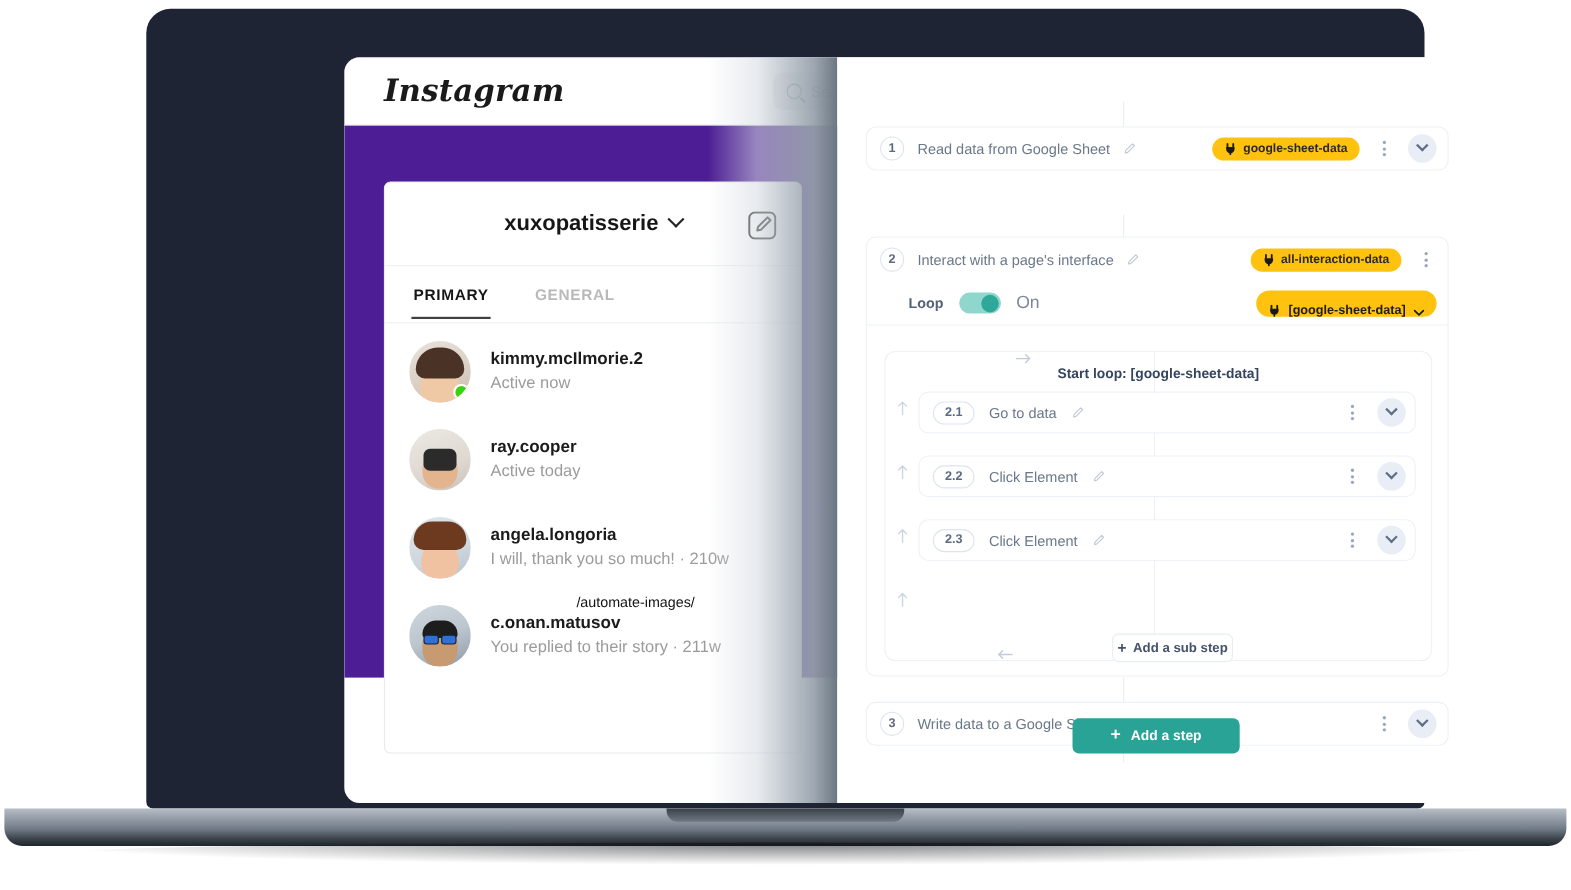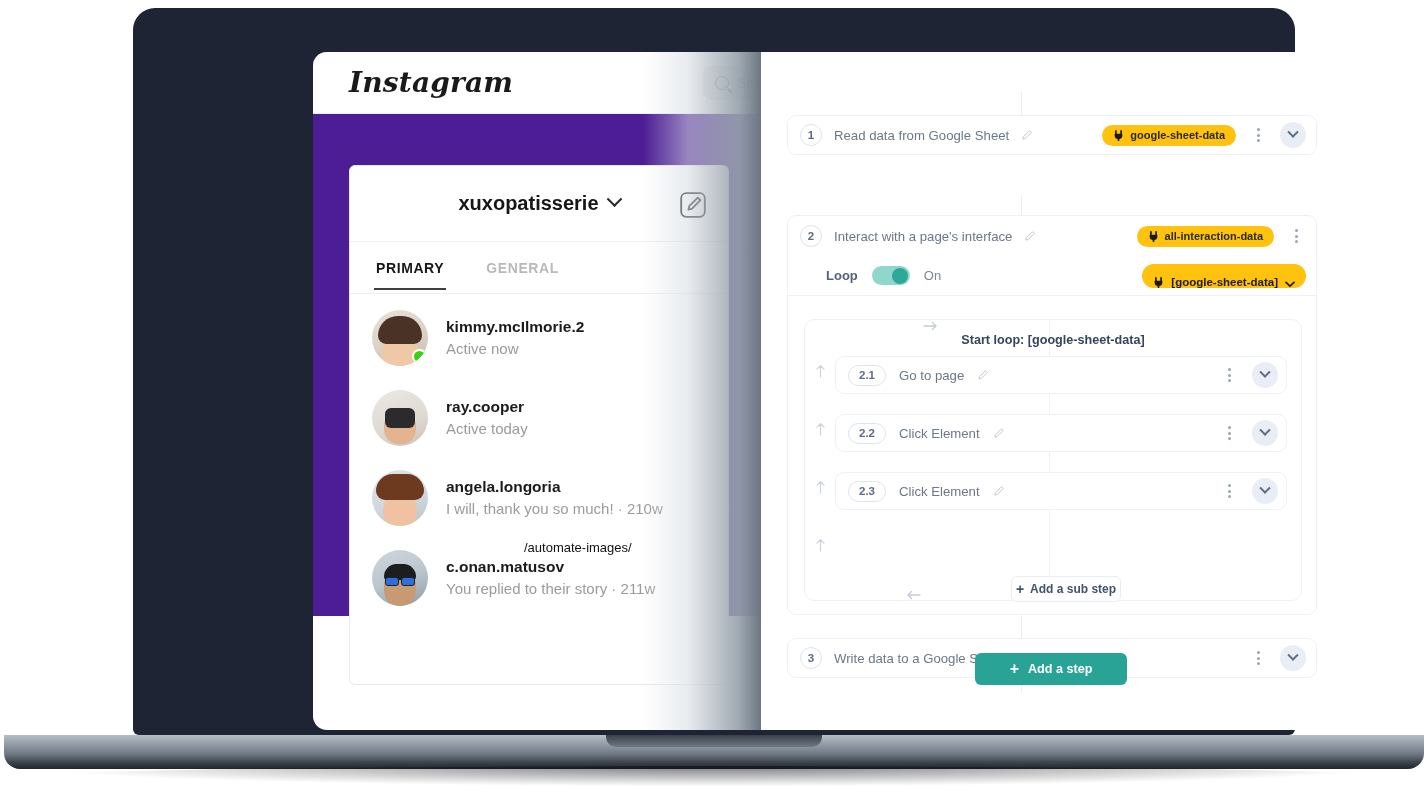--- a/index.html
+++ b/index.html
@@ -160,21 +160,21 @@
     border:1px solid #edf1f6; border-radius:9px; background:#fff;
   }
   .s2head{ height:40px; display:flex; align-items:center; padding:0 10px 0 12px; gap:12px; }
   .s2loop{
     height:40px; display:flex; align-items:center; padding:0 10px 0 38px; gap:14px;
     border-bottom:1px solid #eef2f7;
   }
   .looplbl{ font-size:13px; font-weight:700; color:#55627a; }
   .toggle{ width:38px; height:19px; border-radius:12px; background:#8fd6cd; position:relative; flex:none; }
   .toggle i{ position:absolute; right:1.5px; top:1.5px; width:16px; height:16px; border-radius:50%; background:#2fa899; }
-  .onlbl{ font-size:13px; color:#7b8798; font-weight:400; }
+  .onlbl{ font-size:16px; color:#7b8798; font-weight:400; }
   .badge-dd{ background:#FFC20E; border-radius:20px; height:24px; display:flex; align-items:flex-end; gap:7px; padding:0 11px; font-size:11.5px; font-weight:700; color:#1d1d1d; white-space:nowrap; }
 
   .loopbox{
     position:absolute; left:16px; top:103px; width:498px; height:282px;
     border:1px solid #eef2f7; border-radius:10px;
   }
   .looptitle{
     position:absolute; left:0; right:0; top:13px; text-align:center;
     font-size:12.6px; font-weight:700; color:#35455e;
   }
@@ -391,21 +391,21 @@
                 <path d="M15 7H3M6.5 3.5L3 7l3.5 3.5" stroke="#c3cbd8" stroke-width="1.3" fill="none" stroke-linecap="round" stroke-linejoin="round"></path>
               </svg>
 
               <div class="looptitle">Start loop: [google-sheet-data]</div>
 
               <svg class="uparr" style="top:44px" viewBox="0 0 11 14">
                 <path d="M5.5 13V2M2 5.2L5.5 1.6 9 5.2" stroke="#cbd3de" stroke-width="1.2" fill="none" stroke-linecap="round" stroke-linejoin="round"></path>
               </svg>
               <div class="substep" style="top:36px">
                 <div class="pnum">2.1</div>
-                <div class="stitle">Go to page</div>
+                <div class="stitle">Go to data</div>
                 <svg class="pen" viewBox="0 0 16 16" fill="none">
                   <path d="M11.4 2.3l2.3 2.3-8.1 8.1-3 .7.7-3 8.1-8.1z" stroke="#a9b3c1" stroke-width="1.3" stroke-linejoin="round"></path>
                 </svg>
                 <div class="spacer"></div>
                 <div class="kebab">
                     <i></i>
                     <i></i>
                     <i></i>
                   </div>
                 <div class="cbtn">

